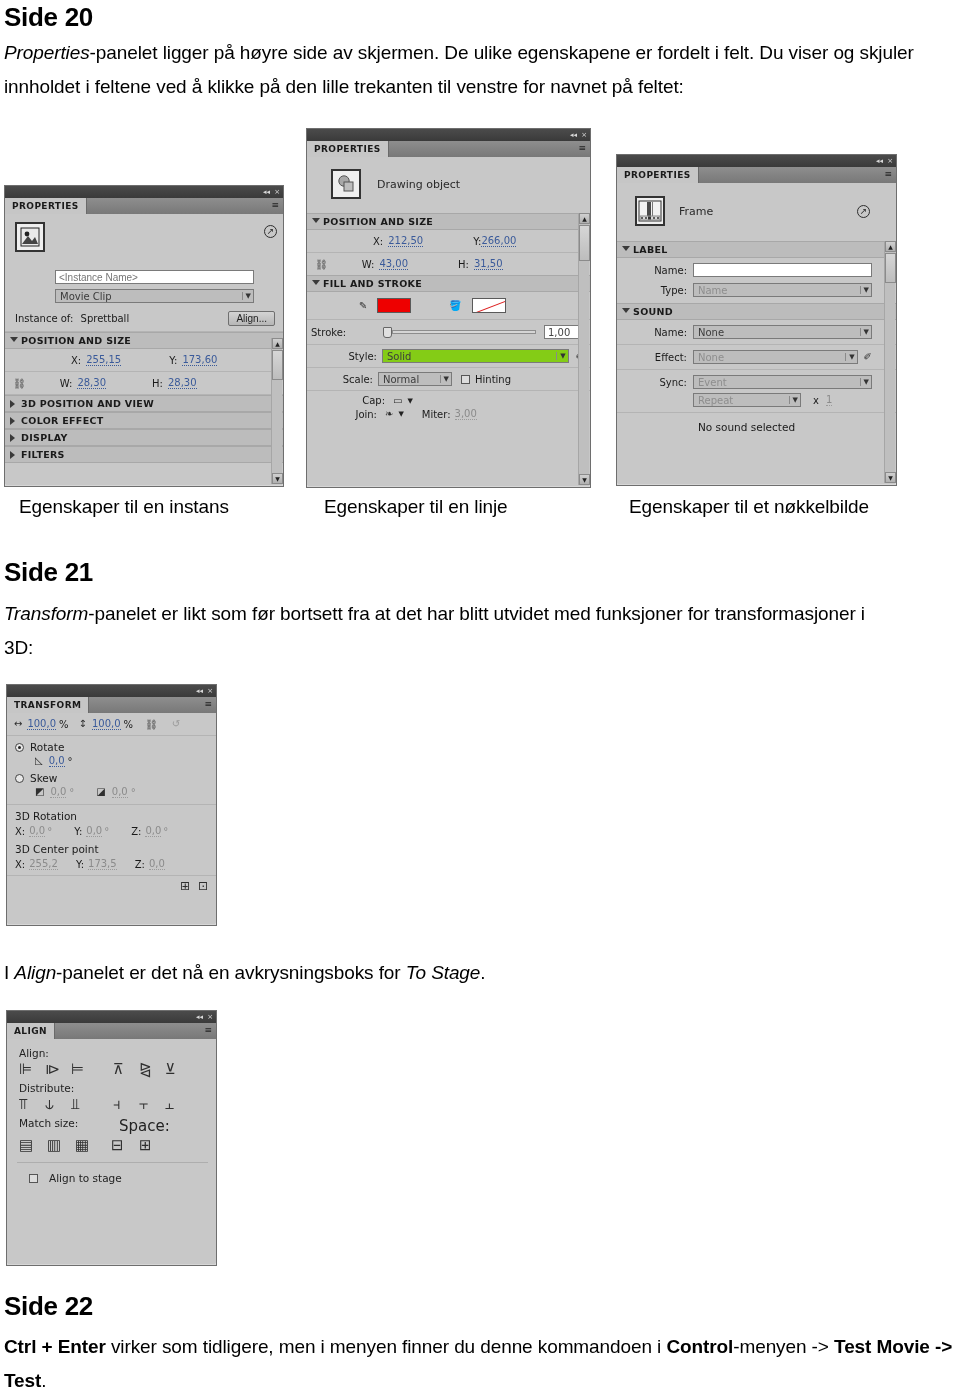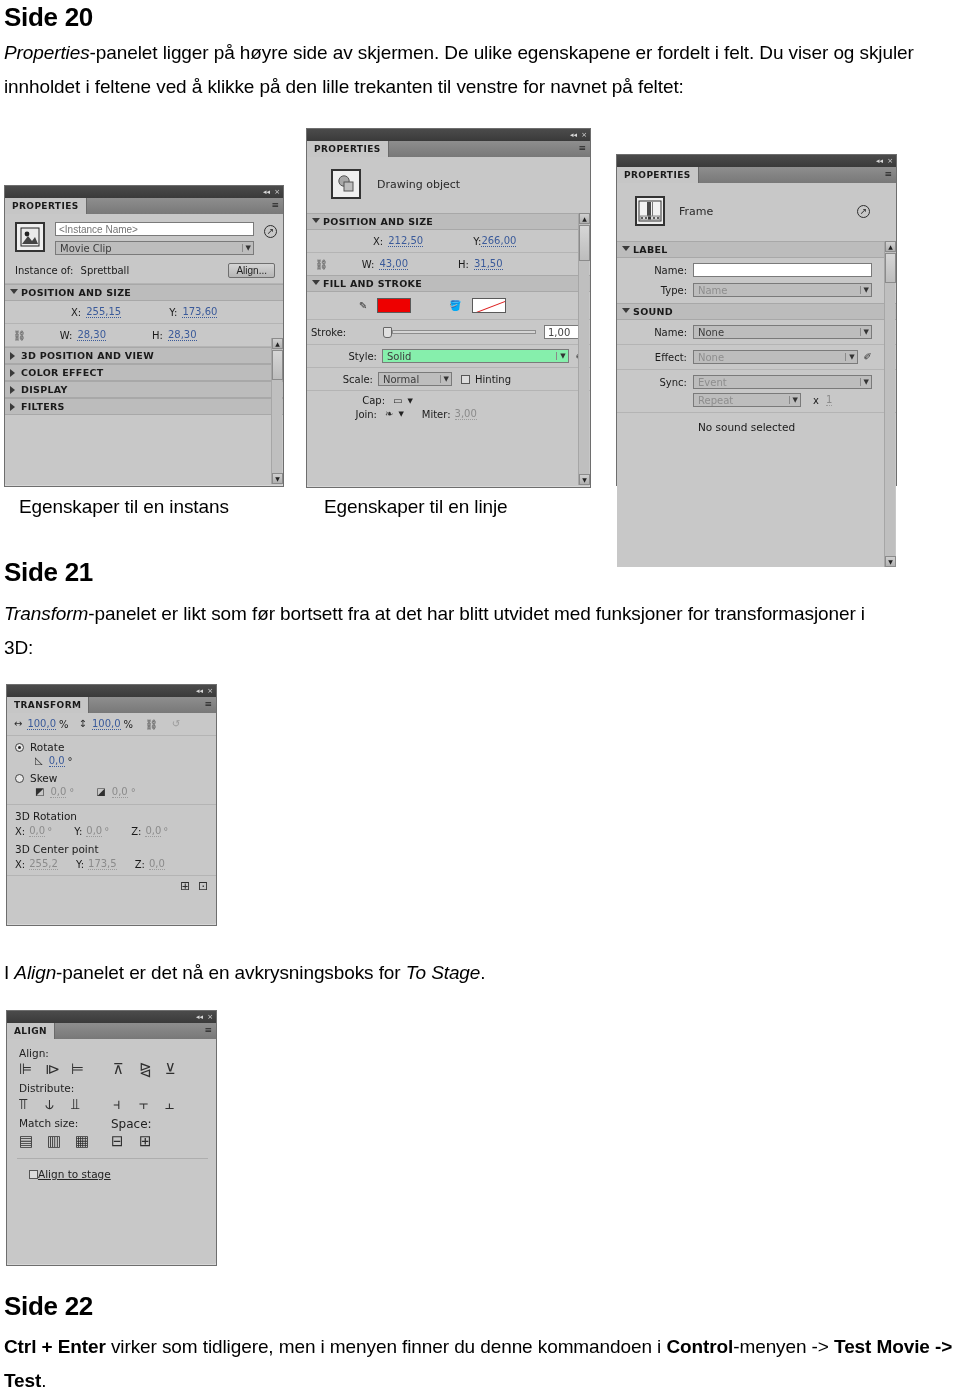--- a/index.html
+++ b/index.html
@@ -207,20 +207,21 @@
 
 <div class="doc">
 
   <h1 style="position:absolute;left:4px;top:2px;" class="heading">Side 20</h1>
 
   <p class="para" style="position:absolute;left:4px;top:36px;width:952px;"><span class="it">Properties</span><span>-panelet ligger på høyre side av skjermen. De ulike egenskapene er fordelt i felt. Du viser og skjuler innholdet i feltene ved å klikke på den lille trekanten til venstre for navnet på feltet:</span></p>
 
   <div class="caption-row" style="position:absolute;left:4px;top:496px;width:950px;">
     <div class="c1">Egenskaper til en instans</div>
     <div class="c2">Egenskaper til en linje</div>
+    <div class="c3">Egenskaper til et nøkkelbilde</div>
   </div>
 
   <h1 style="position:absolute;left:4px;top:557px;" class="heading">Side 21</h1>
 
   <p class="para" style="position:absolute;left:4px;top:597px;width:880px;"><span class="it">Transform</span><span>-panelet er likt som før bortsett fra at det har blitt utvidet med funksjoner for transformasjoner i 3D:</span></p>
 
   <p class="para" style="position:absolute;left:4px;top:956px;width:900px;"><span>I </span><span class="it">Align</span><span>-panelet er det nå en avkrysningsboks for </span><span class="it">To Stage</span><span>.</span></p>
 
   <h1 style="position:absolute;left:4px;top:1291px;" class="heading">Side 22</h1>
 
@@ -243,21 +244,21 @@
 
     <div style="display:flex;align-items:flex-start;padding:8px 6px 6px 10px;gap:10px;">
       <div class="thumb-icon">
         <svg width="22" height="22" viewBox="0 0 22 22">
           <rect x="2" y="2" width="18" height="18" fill="#e9e9e9" stroke="#222"></rect>
           <circle cx="8" cy="8" r="2.4" fill="#222"></circle>
           <path d="M3 18 L9 10 L13 15 L16 11 L19 18 Z" fill="#444"></path>
         </svg>
       </div>
       <div style="flex:1;display:flex;flex-direction:column;gap:5px;">
-        <input class="field" style="width: 100%; outline: none;" placeholder="&lt;Instance Name&gt;">
+        <input class="field" style="width: 100%; outline: none; margin-top: 48px;" placeholder="&lt;Instance Name&gt;">
         <div class="combo" style="width:100%;">
           <span>Movie Clip</span>
           <span class="arr">▼</span>
         </div>
       </div>
       <div class="exp-ico" style="margin-top:3px;">↗</div>
     </div>
 
     <div class="row rowsep" style="justify-content:space-between;padding:2px 8px 5px 10px;">
       <div>
@@ -373,21 +374,21 @@
 
       <div class="row rowsep" style="padding:5px 6px 5px 4px;">
         <span class="lbl" style="width:66px;text-align:left;">Stroke:</span>
         <span class="slider-knob" style="margin-left:6px;"></span>
         <span class="slider-track"></span>
         <span class="field" style="width:40px;margin-left:8px;justify-content:flex-start;">1,00</span>
       </div>
 
       <div class="row rowsep" style="padding:4px 6px 4px 4px;">
         <span class="lbl" style="width:66px;text-align:right;">Style:</span>
-        <span class="combo" style="flex:1;margin-left:5px;background:#86efac;">
+        <span class="combo" style="flex:1;margin-left:5px;background:#84cc16;">
           <span>Solid</span>
           <span class="arr">▼</span>
         </span>
         <span class="gico" style="margin-left:7px;">✐</span>
       </div>
 
       <div class="row rowsep" style="padding:4px 6px 4px 0;">
         <span class="lbl" style="width:66px;text-align:right;">Scale:</span>
         <span class="combo" style="width:74px;margin-left:5px;">
           <span>Normal</span>
@@ -425,21 +426,21 @@
   <div class="titlebar">
     <span class="tb-ico">◂◂</span>
     <span class="tb-ico">×</span>
   </div>
 
   <div class="tabbar">
     <div class="tab">PROPERTIES</div>
     <span class="menu-ico">≡</span>
   </div>
 
-  <div class="body" style="height:384px;">
+  <div class="body" style="height:300px;">
 
     <div style="display:flex;align-items:center;padding:8px 6px 10px 18px;gap:14px;height:58px;">
       <div class="thumb-icon">
         <svg width="24" height="22" viewBox="0 0 24 22">
           <rect x="1" y="1" width="22" height="20" fill="#f2f2f2" stroke="#333"></rect>
           <rect x="9" y="2" width="4" height="15" fill="#4a4a4a"></rect>
           <rect x="14" y="2" width="1" height="15" fill="#777"></rect>
           <rect x="2" y="16" width="20" height="4" fill="#d9d9d9" stroke="#888"></rect>
           <circle cx="4" cy="18" r="1" fill="#333"></circle>
             <circle cx="8" cy="18" r="1" fill="#333"></circle>
@@ -639,31 +640,31 @@
       <span class="gico" style="font-size:15px;width:26px;">⫝</span>
       <span class="gico" style="font-size:15px;width:26px;">⫫</span>
       <span style="width:16px;"></span>
       <span class="gico" style="font-size:15px;width:26px;">⫞</span>
       <span class="gico" style="font-size:15px;width:26px;">⫟</span>
       <span class="gico" style="font-size:15px;width:26px;">⫠</span>
     </div>
 
     <div style="display:flex;margin-bottom:3px;">
       <span style="font-size:10.5px;width:92px;">Match size:</span>
-      <span style="font-size:12px;">Space:</span>
+      <span style="font-size:15px;margin-left:8px;">Space:</span>
     </div>
     <div style="display:flex;align-items:center;margin-bottom:9px;">
       <span class="gico" style="font-size:15px;width:28px;">▤</span>
       <span class="gico" style="font-size:15px;width:28px;">▥</span>
       <span class="gico" style="font-size:15px;width:28px;">▦</span>
       <span style="width:8px;"></span>
       <span class="gico" style="font-size:15px;width:28px;">⊟</span>
       <span class="gico" style="font-size:15px;width:28px;">⊞</span>
     </div>
 
     <div style="border-top:1px solid #aeaeae;margin:0 -2px 9px -2px;"></div>
 
     <div style="display:flex;align-items:center;padding-left:10px;">
       <span class="checkbox"></span>
-      <span style="font-size:10.5px;margin-left:0;text-decoration:underline;">Align to stage</span>
+      <span style="font-size:10.5px;margin-left:11px;">Align to stage</span>
     </div>
   </div>
 </div>
 
 </body></html>

